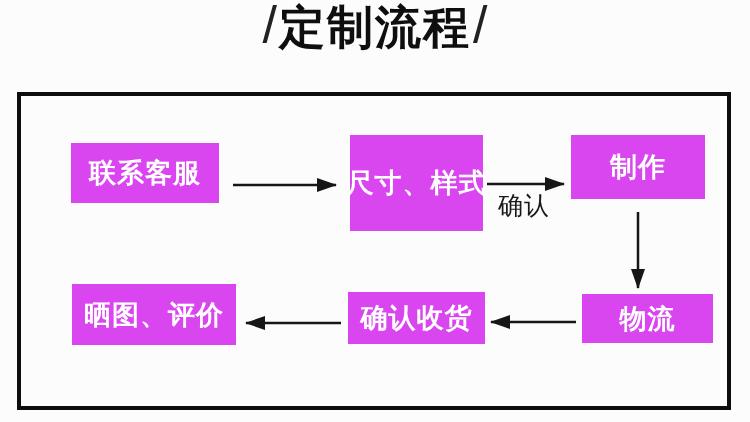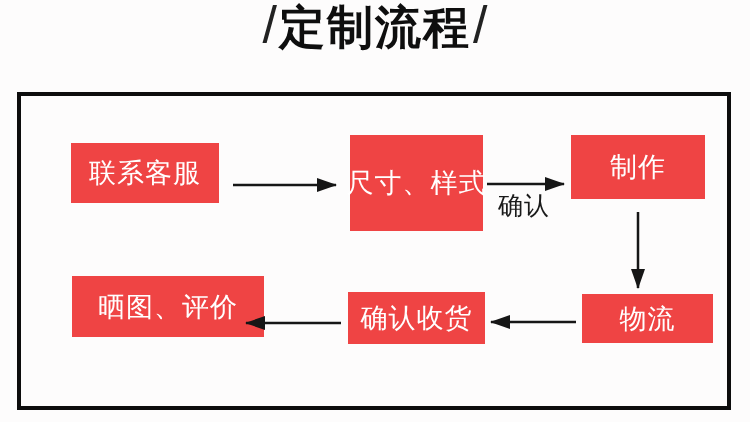--- a/index.html
+++ b/index.html
@@ -49,28 +49,29 @@
     left: 17px;
     top: 92px;
     width: 706px;
     height: 310px;
     border: 4px solid #0d0d0d;
     box-sizing: content-box;
     background: transparent;
   }
   .node {
     position: absolute;
-    background: #ef4444;
+    background: #d946ef;
     color: #ffffff;
     display: flex;
     align-items: center;
     justify-content: center;
     font-size: 27px;
     letter-spacing: 1px;
     white-space: nowrap;
+    font-weight: bold;
   }
   .edge-label {
     position: absolute;
     left: 494px;
     top: 149px;
     width: 60px;
     text-align: center;
     font-size: 25px;
     color: #1a1a1a;
     letter-spacing: 1px;
@@ -110,21 +111,21 @@
   </div>
 
   <div class="node" style="left:582px; top:294px; width:131px; height:49px;">
     <span>物流</span>
   </div>
 
   <div class="node" style="left:348px; top:292px; width:137px; height:52px;">
     <span>确认收货</span>
   </div>
 
-  <div class="node" style="left:72px; top:276px; width:192px; height:61px;text-align:center;">
+  <div class="node" style="left:72px; top:284px; width:164px; height:61px;text-align:center;">
     <span>晒图、评价</span>
   </div>
 
   <div class="edge-label">确认</div>
 
   <svg class="arrows" viewBox="0 0 750 422">
     <defs>
       <marker id="ah" markerUnits="userSpaceOnUse" markerWidth="20" markerHeight="14" refX="19" refY="7" orient="auto">
         <polygon points="0,0 20,7 0,14" fill="#161616"></polygon>
       </marker>

